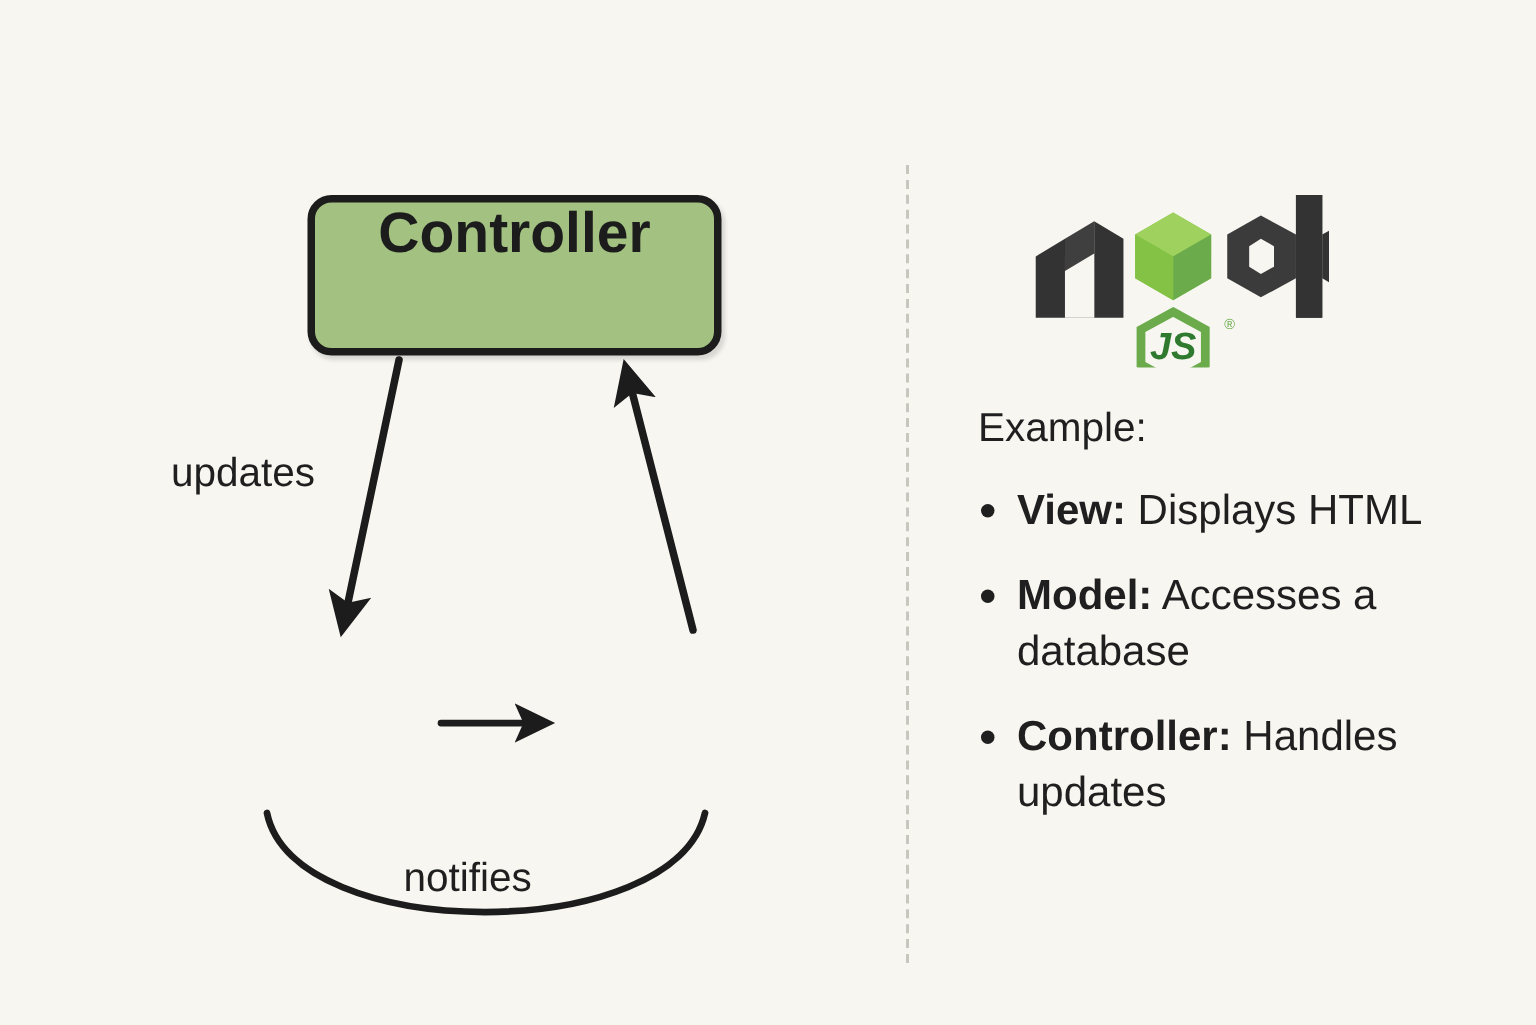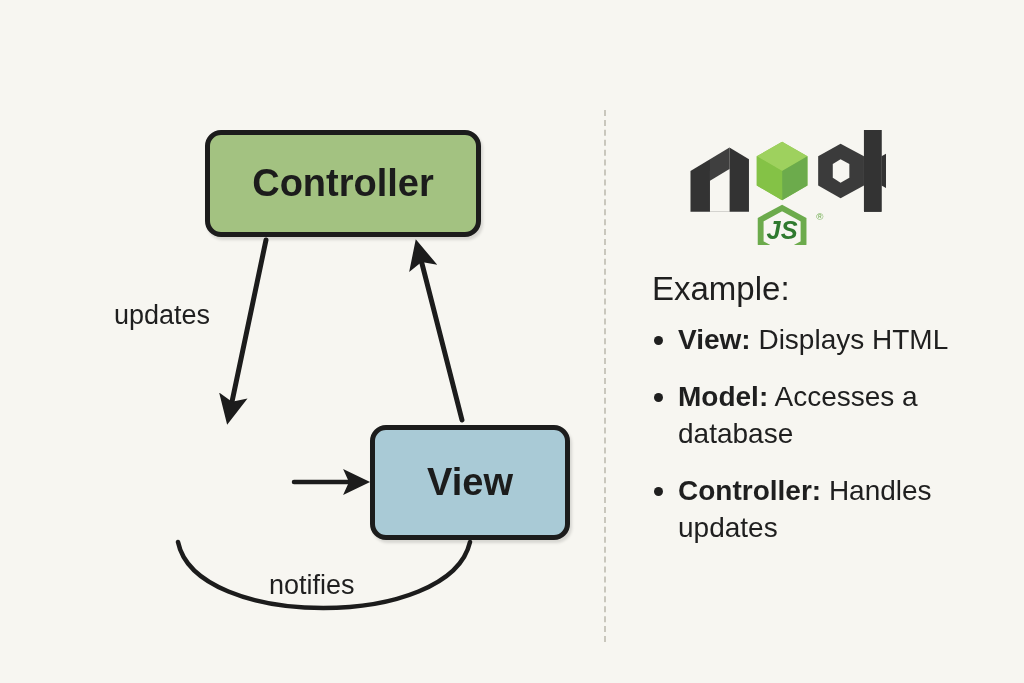--- a/index.html
+++ b/index.html
@@ -50,21 +50,20 @@
     height: 683px;
   }
 
   
   .node-box {
     position: absolute;
     box-sizing: border-box;
     border: 5px solid #1c1c1c;
     border-radius: 16px;
     display: flex;
-    align-items: center;
     justify-content: center;
     font-size: 38px;
     font-weight: bold;
     color: #1c1c1c;
     box-shadow: 2px 3px 3px rgba(0,0,0,0.13);
   }
   #box-controller {
     left: 205px; top: 130px; width: 276px; height: 107px;
     background: #a3c281;
   }
@@ -100,21 +99,21 @@
     position: absolute;
     left: 40px;
     top: 5px;
     width: 200px;
     height: 115px;
   }
   #example-heading {
     position: absolute;
     left: 6px;
     top: 145px;
-    font-size: 33px;
+    font-size: 27px;
     color: #1f1f1f;
   }
   #bullet-list {
     position: absolute;
     left: 0px;
     top: 197px;
     width: 372px;
     margin: 0;
     padding: 0;
     list-style: none;
@@ -162,23 +161,20 @@
     <path d="M 294 482 L 362 482" stroke="#1c1c1c" stroke-width="4.5" fill="none" stroke-linecap="round" marker-end="url(#arrowhead)"></path>
 
     <path d="M 178 542 C 196 630, 450 630, 470 542" stroke="#1c1c1c" stroke-width="4.5" fill="none" stroke-linecap="round"></path>
   </svg>
 
   <div class="node-box" id="box-controller">
     <span>Controller</span>
   </div>
 
 
-  <div class="node-box" id="box-view">
-    <span>View</span>
-  </div>
 
   <div class="edge-label" id="label-updates">updates</div>
   <div class="edge-label" id="label-notifies">notifies</div>
 
   <div id="right-panel">
 
     <svg id="node-logo" viewBox="0 0 200 118" xmlns="http://www.w3.org/2000/svg">
 
       <path d="M 2 42 L 22 30 L 22 84 L 2 84 Z" fill="#333333"></path>
       <path d="M 22 30 L 42 18 L 42 84 L 22 84 Z" fill="#3f3f3f"></path>

